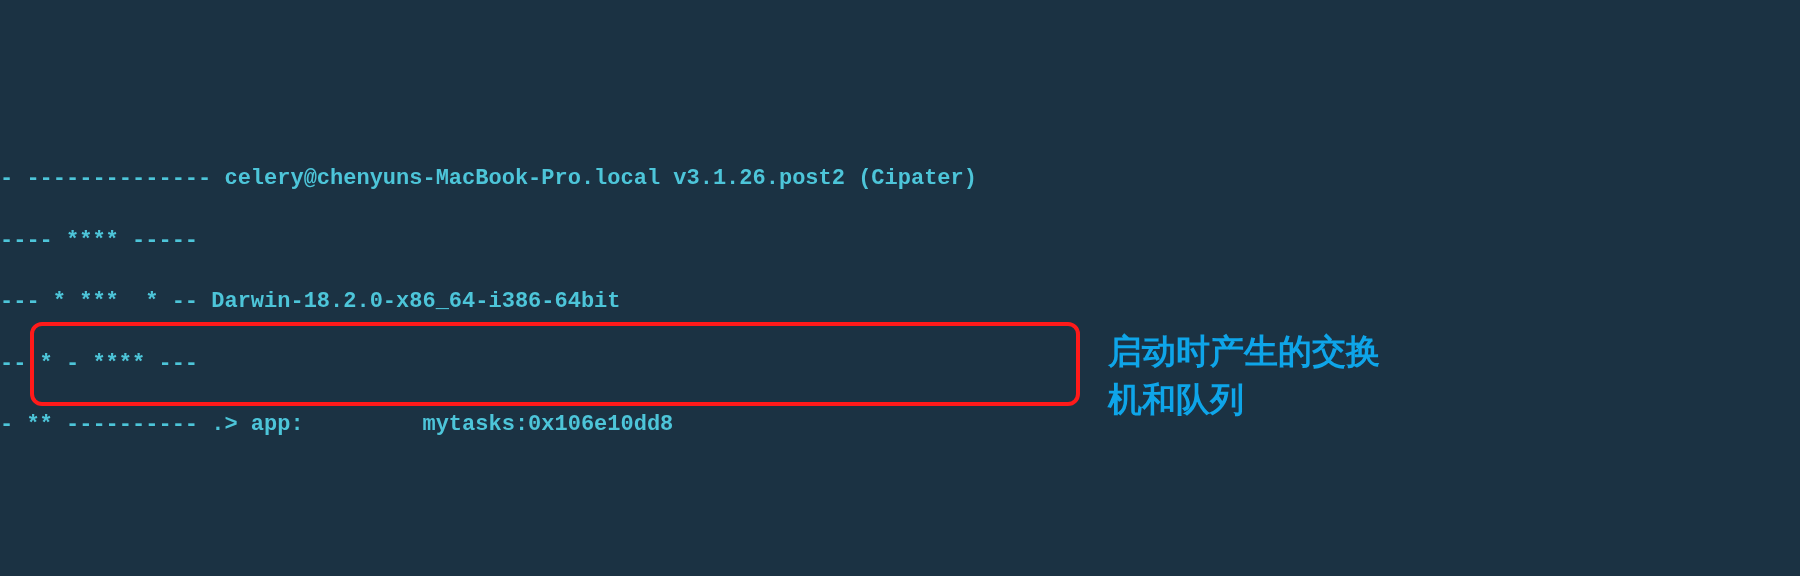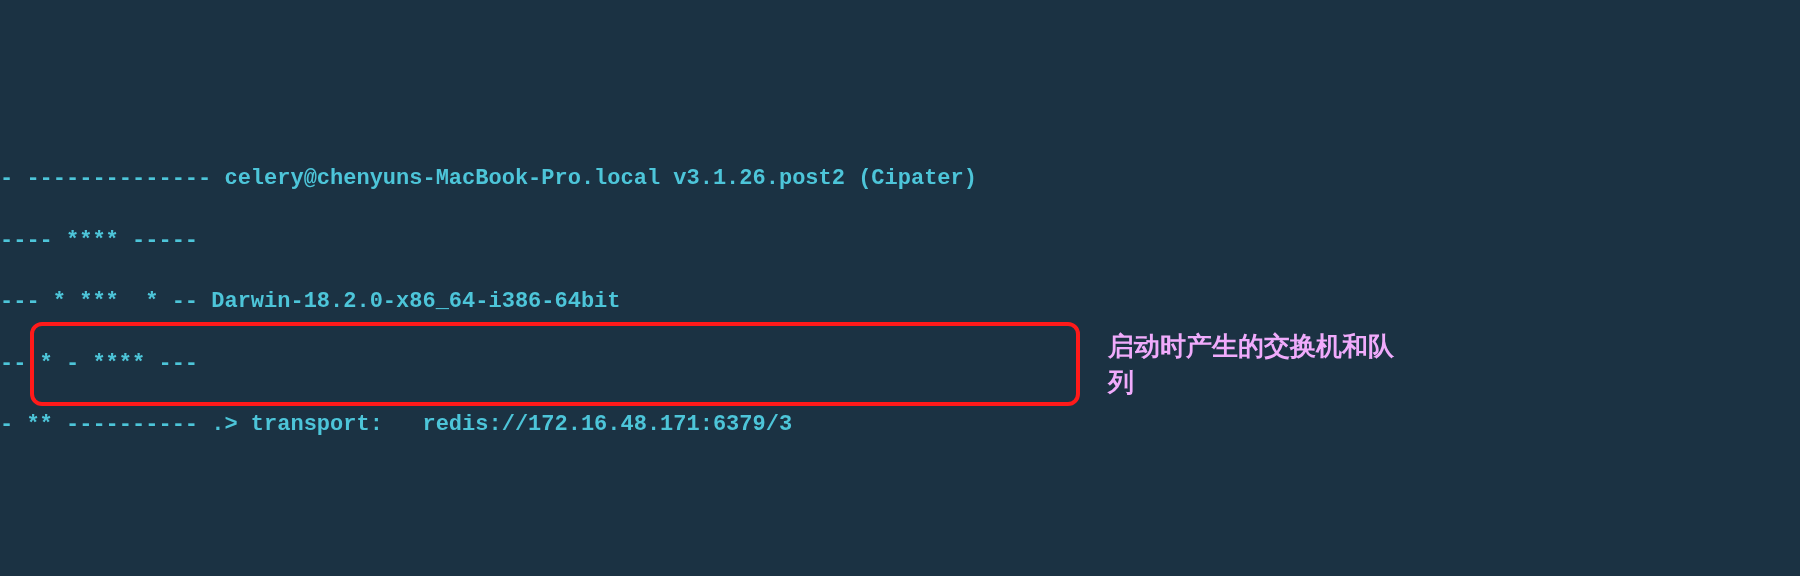--- a/index.html
+++ b/index.html
@@ -23,39 +23,39 @@
       white-space: pre;
     }
     .highlight-box {
       position: absolute;
       border: 4px solid #ff1a1a;
       border-radius: 12px;
       pointer-events: none;
     }
     .annotation {
       position: absolute;
-      color: #f0abfc;
+      color: #0ea5e9;
       font-family: "PingFang SC", "Microsoft YaHei", sans-serif;
       font-weight: bold;
-      font-size: 26px;
+      font-size: 34px;
       line-height: 1.4;
       white-space: normal;
     }
   </style>
 </head>
 <body>
 
 
 
 <div class="terminal">
 <span class="line">- -------------- celery@chenyuns-MacBook-Pro.local v3.1.26.post2 (Cipater)</span>
 <span class="line">---- **** ----- </span>
 <span class="line">--- * ***  * -- Darwin-18.2.0-x86_64-i386-64bit</span>
 <span class="line">-- * - **** --- </span>
-<span class="line">- ** ---------- .&gt; transport:   redis://172.16.48.171:6379/3</span>
+<span class="line">- ** ---------- .&gt; app:         mytasks:0x106e10dd8</span>
 
 
 
 
 
 <span class="line"></span>
 <span class="line"></span>
 
 
 </div>

